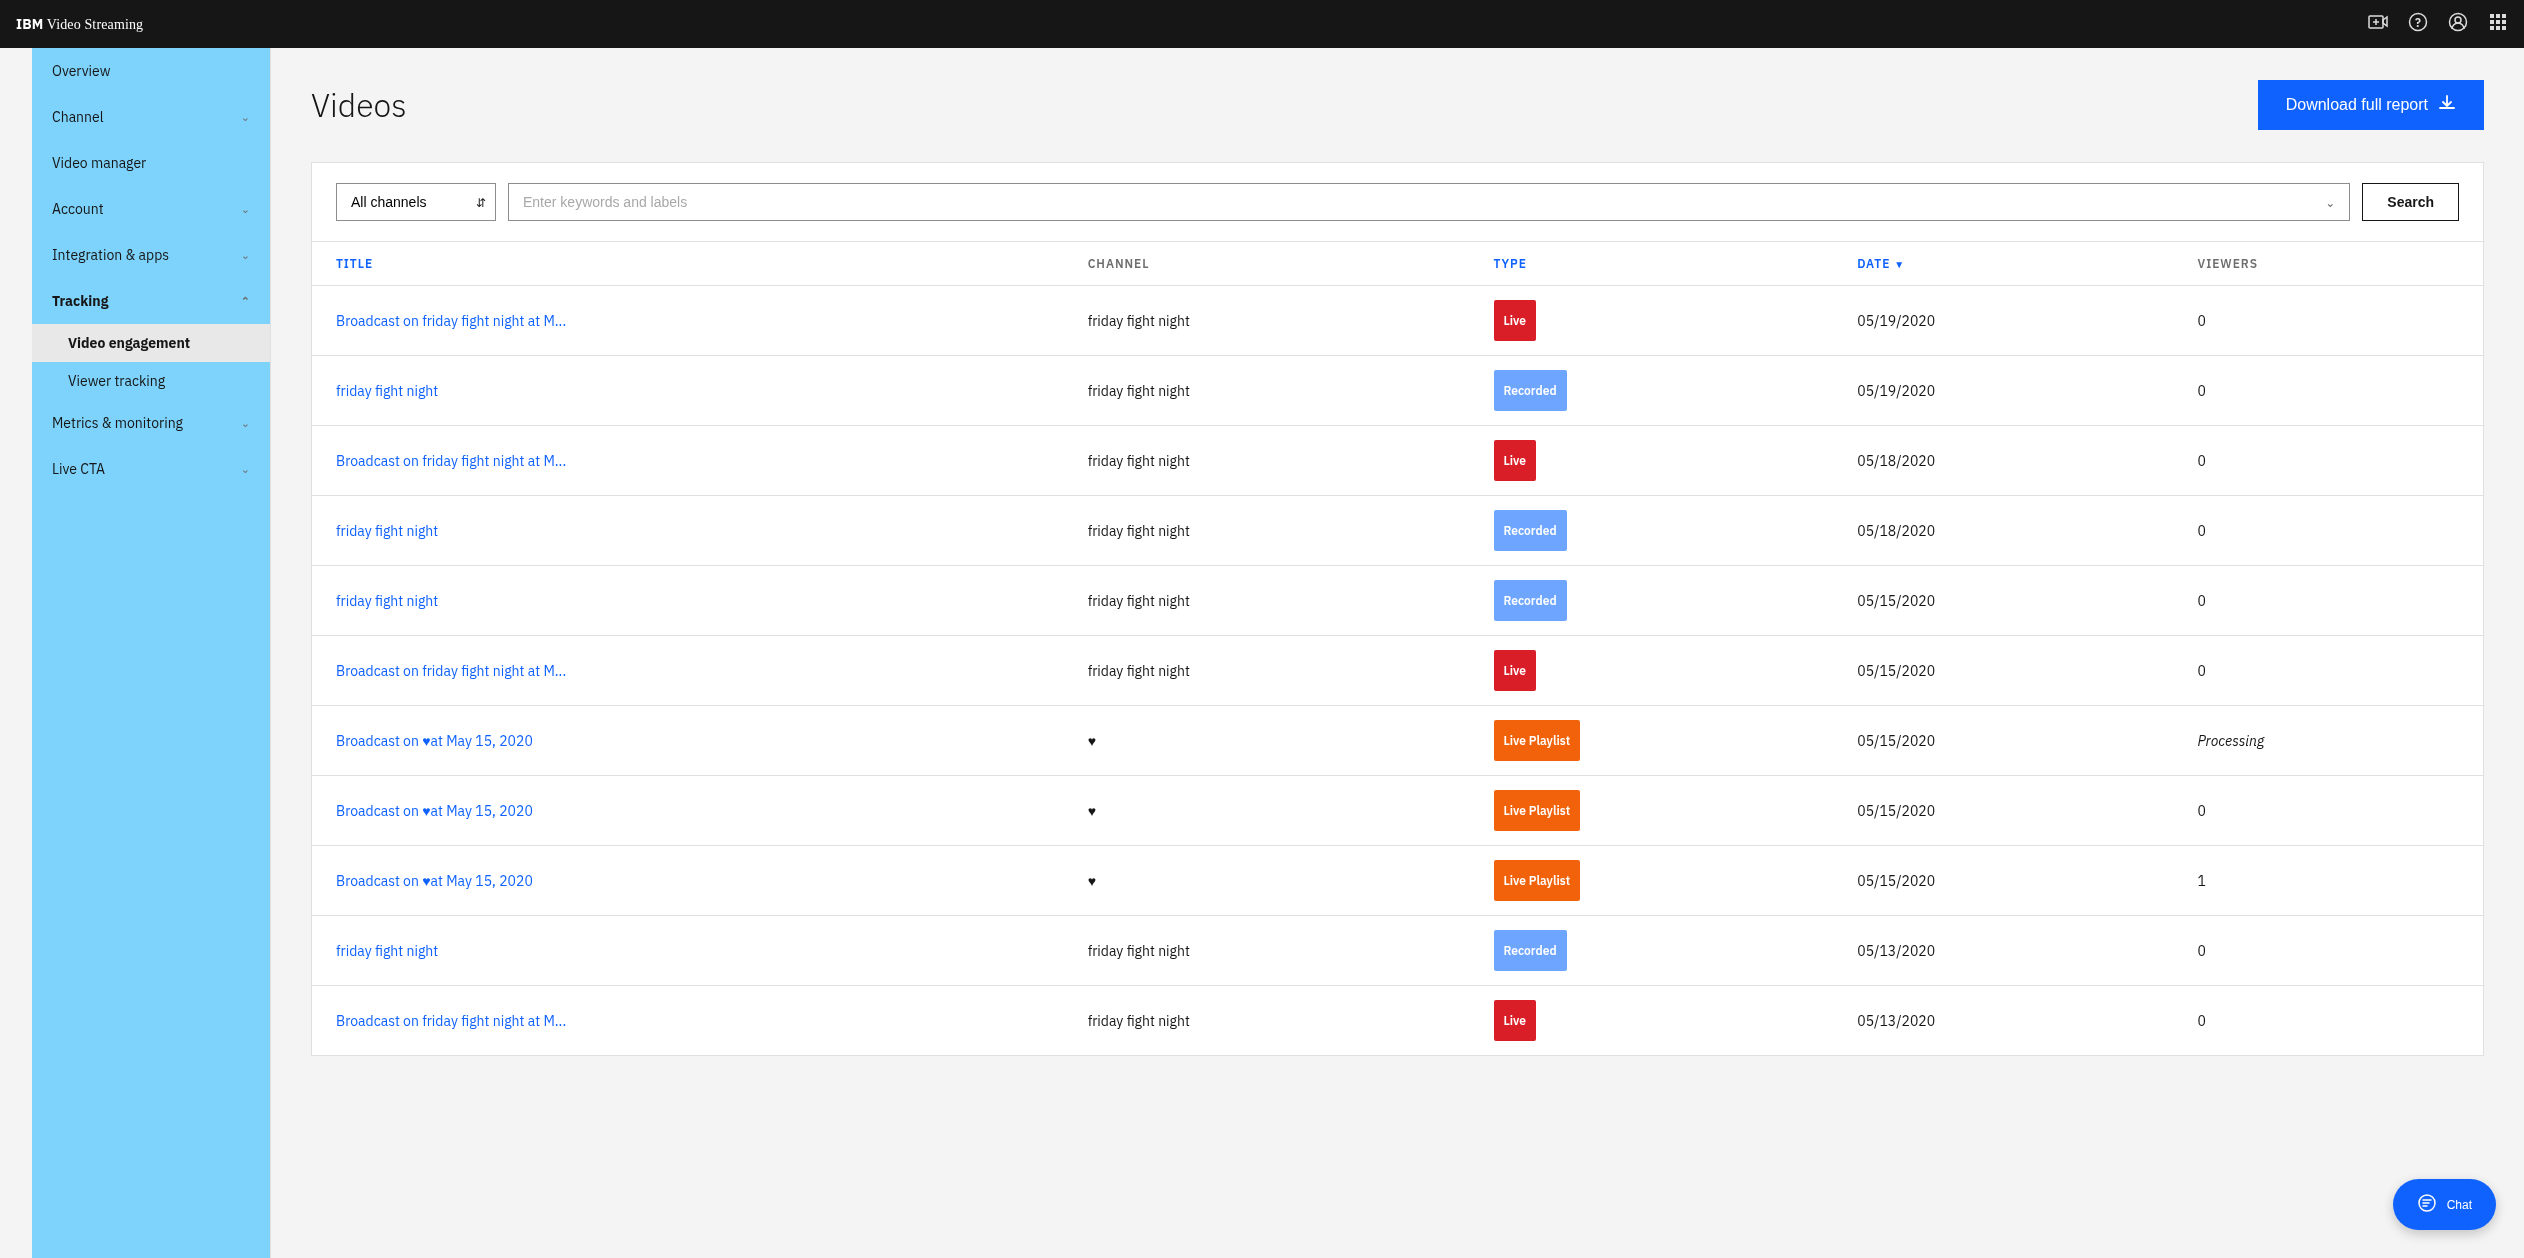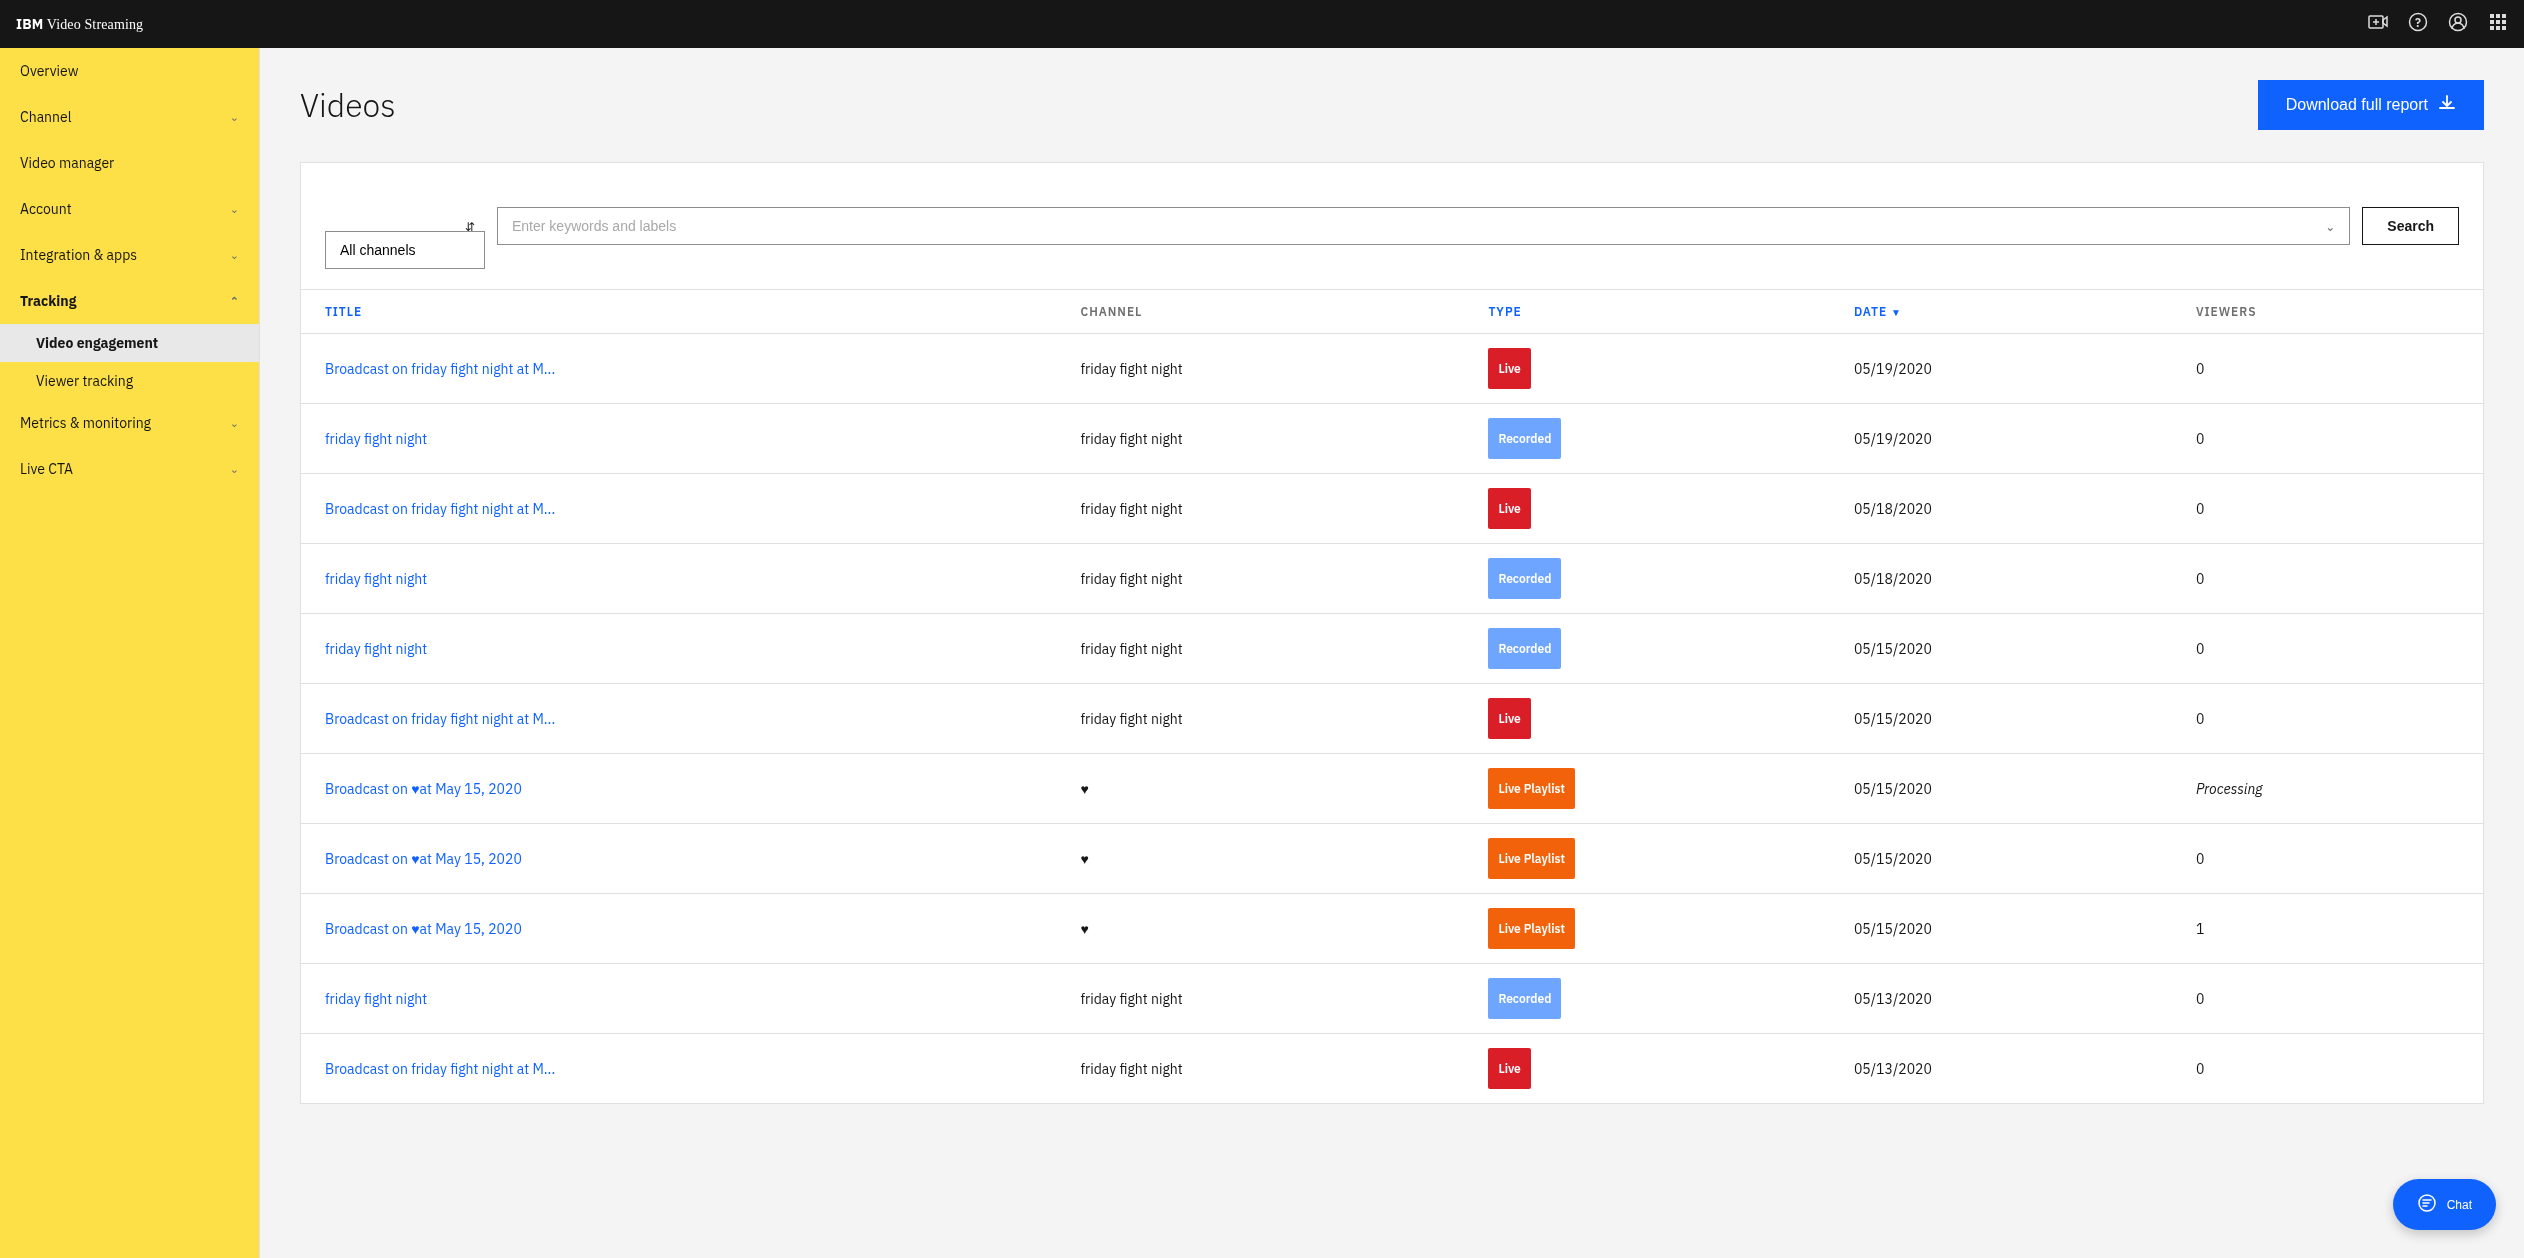--- a/index.html
+++ b/index.html
@@ -37,27 +37,28 @@
 
     
     .layout {
       display: flex;
       flex: 1;
       overflow: hidden;
     }
 
     
     .sidebar {
-      width: 260px;
-      background: #fde047;
+      width: 239px;
+      background: #7dd3fc;
       border-right: 1px solid #e0e0e0;
       display: flex;
       flex-direction: column;
       overflow-y: auto;
       flex-shrink: 0;
+      margin-left: 32px;
     }
     .sidebar-item {
       display: flex;
       align-items: center;
       justify-content: space-between;
       padding: 14px 20px;
       font-size: 14px;
       color: #161616;
       cursor: pointer;
       border-bottom: none;
@@ -123,21 +124,20 @@
       align-items: center;
     }
     .channel-select-wrapper select {
       border: 1px solid #8d8d8d;
       background: #fff;
       padding: 10px 40px 10px 14px;
       font-size: 14px;
       appearance: none;
       cursor: pointer;
       min-width: 160px;
-      margin-top: 48px;
     }
     .channel-select-icon {
       position: absolute;
       right: 10px;
       pointer-events: none;
       font-size: 12px;
       color: #161616;
     }
     .keyword-input-wrapper {
       flex: 1;

